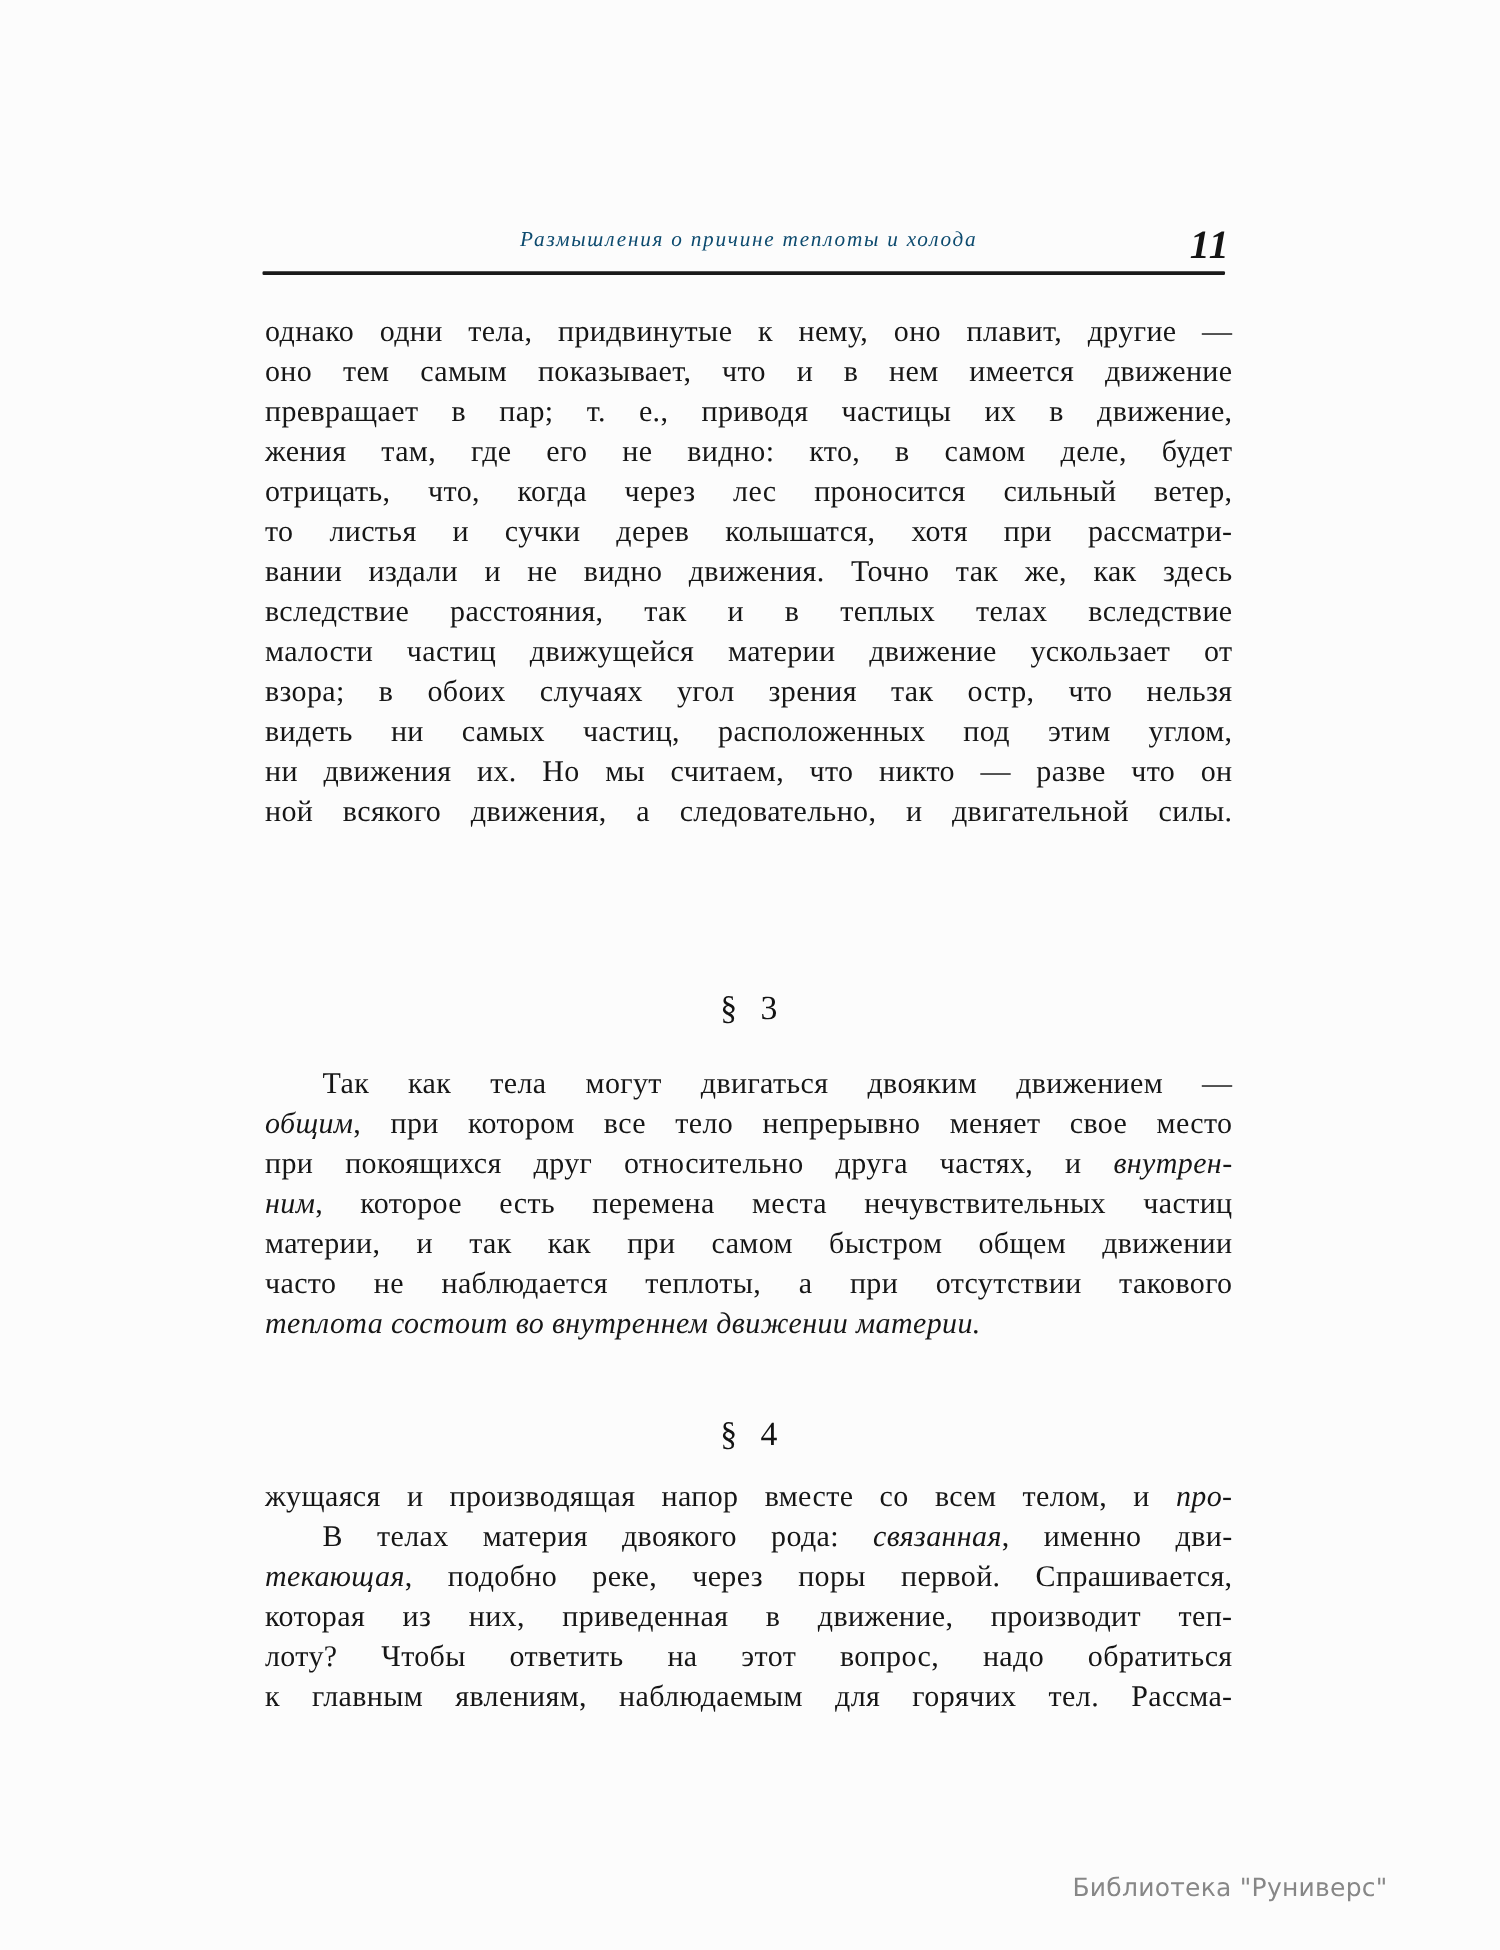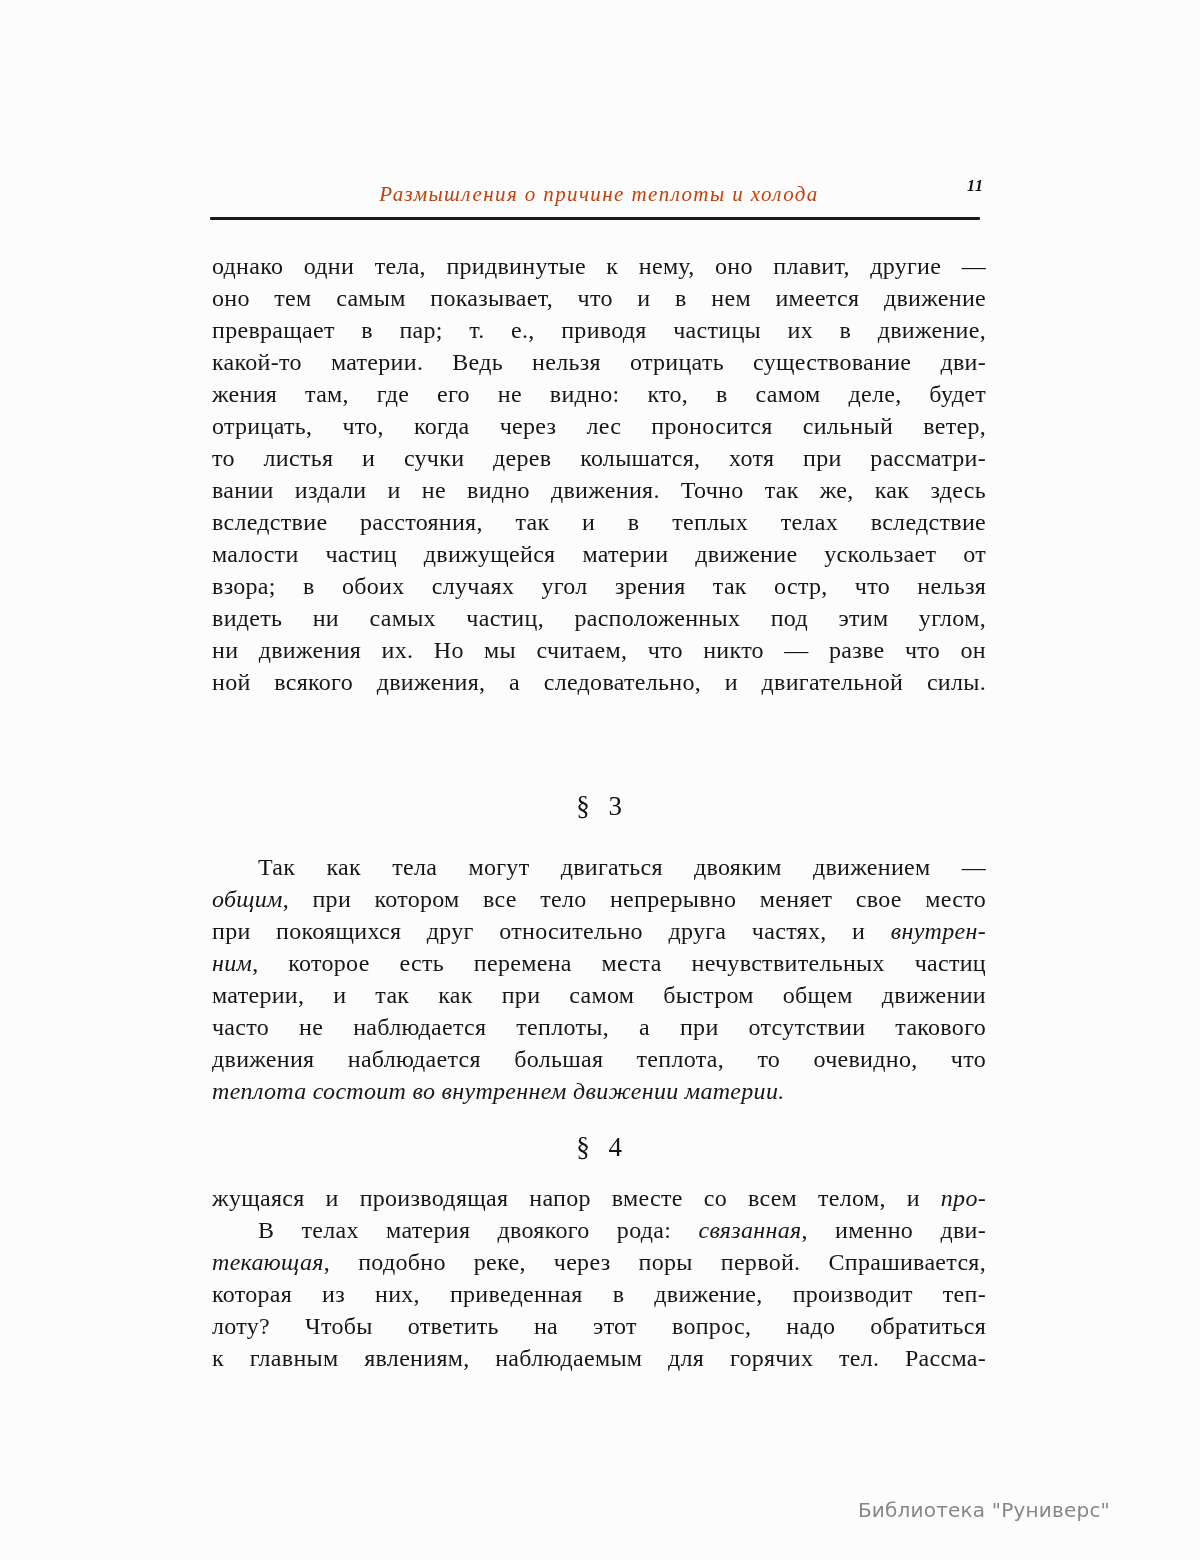--- a/index.html
+++ b/index.html
@@ -10,26 +10,26 @@
     background:#fcfcfc;
     font-family:"Liberation Serif",serif;
     color:#161616;
     overflow:hidden;
   }
   .running-head{
     position:absolute;left:212px;top:182px;width:774px;height:32px;
   }
   .head-title{
     display:block;text-align:center;
-    font-style:italic;font-size:21px;letter-spacing:1.4px;
-    color:#c2410c;
+    font-style:italic;font-size:17px;letter-spacing:1.4px;
+    color:#0c4a6e;
   }
   .page-number{
     position:absolute;right:2px;top:-5px;
-    font-style:italic;font-weight:bold;font-size:16px;letter-spacing:1px;
+    font-style:italic;font-weight:bold;font-size:32px;letter-spacing:1px;
     color:#141414;
     font-family:Liberation Serif, serif;
   }
   .head-rule{
     position:absolute;left:210px;top:217px;width:770px;height:3px;
     background:#1a1a1a;border-radius:1px;
   }
   .block{position:absolute;left:212px;width:774px;}
   .heading{
     text-align:center;font-size:27px;line-height:36px;
@@ -61,41 +61,39 @@
     <span class="page-number">11</span>
   </header>
 
   <div class="head-rule"></div>
 
   <main id="text-column">
       <div class="block paragraph" style="top: 250px;">
         <div class="line"><span>однако одни тела, придвинутые к нему, оно плавит, другие —</span></div>
         <div class="line"><span>оно тем самым показывает, что и в нем имеется движение</span></div>
         <div class="line"><span>превращает в пар; т. е., приводя частицы их в движение,</span></div>
-        <div class="line"><span>какой-то материи. Ведь нельзя отрицать существование дви-</span></div>
         <div class="line"><span>жения там, где его не видно: кто, в самом деле, будет</span></div>
         <div class="line"><span>отрицать, что, когда через лес проносится сильный ветер,</span></div>
         <div class="line"><span>то листья и сучки дерев колышатся, хотя при рассматри-</span></div>
         <div class="line"><span>вании издали и не видно движения. Точно так же, как здесь</span></div>
         <div class="line"><span>вследствие расстояния, так и в теплых телах вследствие</span></div>
         <div class="line"><span>малости частиц движущейся материи движение ускользает от</span></div>
         <div class="line"><span>взора; в обоих случаях угол зрения так остр, что нельзя</span></div>
         <div class="line"><span>видеть ни самых частиц, расположенных под этим углом,</span></div>
         <div class="line"><span>ни движения их. Но мы считаем, что никто — разве что он</span></div>
         <div class="line"><span>ной всякого движения, а следовательно, и двигательной силы.</span></div>
       </div>
       <div class="block heading" style="top: 788px;">§ 3</div>
       <div class="block paragraph" style="top: 851px;">
         <div class="line indent"><span>Так как тела могут двигаться двояким движением —</span></div>
         <div class="line"><span class="it">общим</span><span>, при котором все тело непрерывно меняет свое место</span></div>
         <div class="line"><span>при покоящихся друг относительно друга частях, и </span><span class="it">внутрен-</span></div>
         <div class="line"><span class="it">ним</span><span>, которое есть перемена места нечувствительных частиц</span></div>
         <div class="line"><span>материи, и так как при самом быстром общем движении</span></div>
         <div class="line"><span>часто не наблюдается теплоты, а при отсутствии такового</span></div>
-        <div class="line"><span>движения наблюдается большая теплота, то очевидно, что</span></div>
         <div class="line natural"><span class="it">теплота состоит во внутреннем движении материи.</span></div>
       </div>
       <div class="block heading" style="top: 1129px;">§ 4</div>
       <div class="block paragraph" style="top: 1182px;">
         <div class="line"><span>жущаяся и производящая напор вместе со всем телом, и </span><span class="it">про-</span></div>
         <div class="line indent"><span>В телах материя двоякого рода: </span><span class="it">связанная</span><span>, именно дви-</span></div>
         <div class="line"><span class="it">текающая</span><span>, подобно реке, через поры первой. Спрашивается,</span></div>
         <div class="line"><span>которая из них, приведенная в движение, производит теп-</span></div>
         <div class="line"><span>лоту? Чтобы ответить на этот вопрос, надо обратиться</span></div>
         <div class="line"><span>к главным явлениям, наблюдаемым для горячих тел. Рассма-</span></div>

